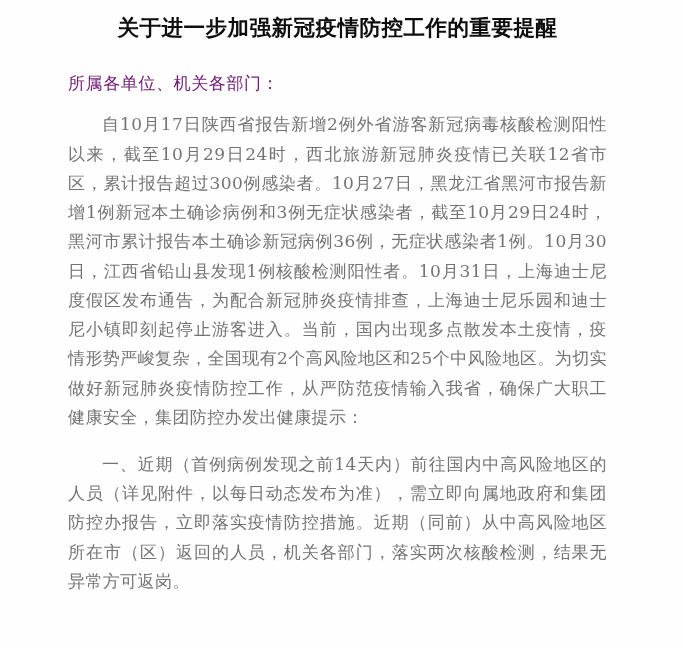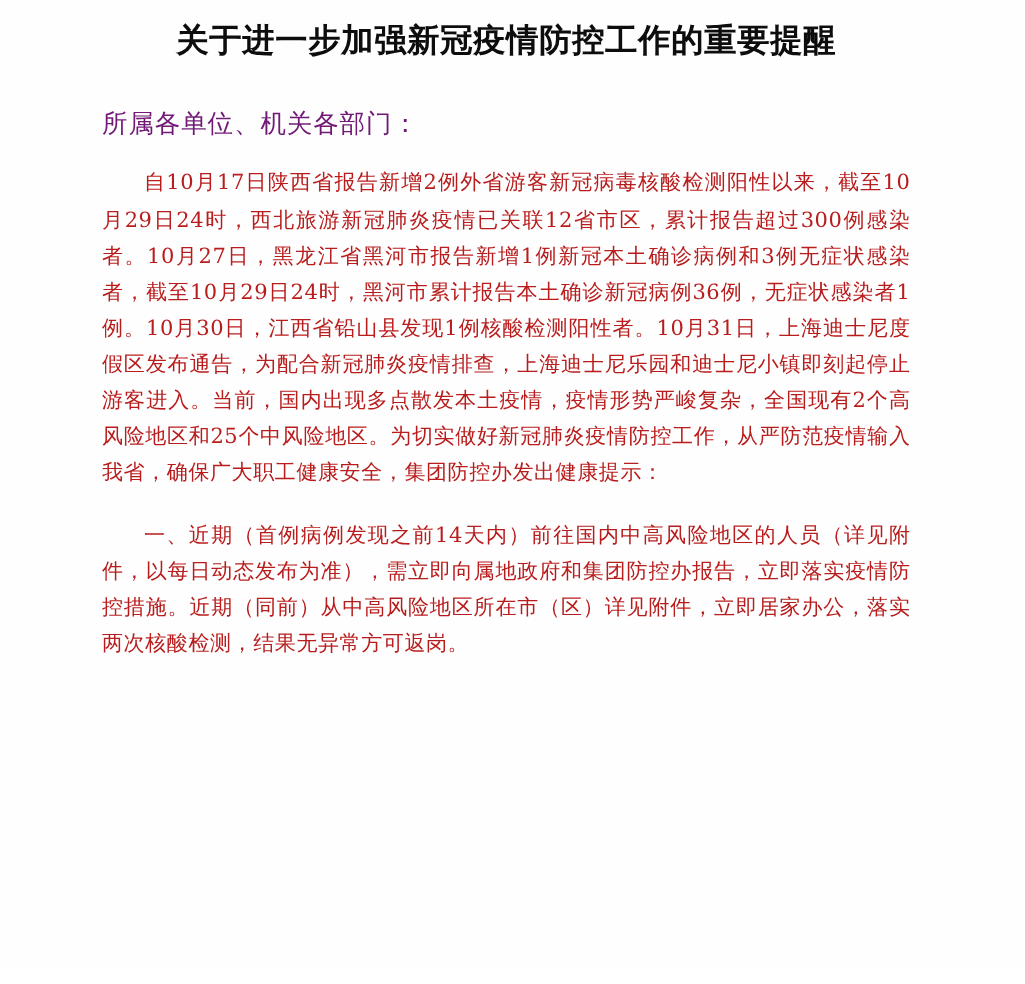--- a/index.html
+++ b/index.html
@@ -34,27 +34,27 @@
   }
   .salutation {
     margin: 26px 0 0 0;
     font-size: 17px;
     line-height: 1.6;
     letter-spacing: 0.6px;
     color: #701a75;
   }
   .body-para {
     margin: 13px 0 0 0;
-    font-size: 14px;
+    font-size: 17px;
     line-height: 1.72;
     letter-spacing: 0.4px;
     text-align: justify;
     text-justify: inter-ideograph;
     text-indent: 2em;
-    color: #b91c1c;
+    color: #737373;
   }
   .body-para.section {
     margin-top: 18px;
   }
   .page::after {
     content: "";
     position: absolute;
     left: 0;
     right: 0;
     bottom: 0;
@@ -66,15 +66,15 @@
 <body>
 
 <div class="page">
 
   <h1 class="doc-title">关于进一步加强新冠疫情防控工作的重要提醒</h1>
 
   <p class="salutation">所属各单位、机关各部门：</p>
 
   <p class="body-para">自10月17日陕西省报告新增2例外省游客新冠病毒核酸检测阳性以来，截至10月29日24时，西北旅游新冠肺炎疫情已关联12省市区，累计报告超过300例感染者。10月27日，黑龙江省黑河市报告新增1例新冠本土确诊病例和3例无症状感染者，截至10月29日24时，黑河市累计报告本土确诊新冠病例36例，无症状感染者1例。10月30日，江西省铅山县发现1例核酸检测阳性者。10月31日，上海迪士尼度假区发布通告，为配合新冠肺炎疫情排查，上海迪士尼乐园和迪士尼小镇即刻起停止游客进入。当前，国内出现多点散发本土疫情，疫情形势严峻复杂，全国现有2个高风险地区和25个中风险地区。为切实做好新冠肺炎疫情防控工作，从严防范疫情输入我省，确保广大职工健康安全，集团防控办发出健康提示：</p>
 
-  <p class="body-para section">一、近期（首例病例发现之前14天内）前往国内中高风险地区的人员（详见附件，以每日动态发布为准），需立即向属地政府和集团防控办报告，立即落实疫情防控措施。近期（同前）从中高风险地区所在市（区）详见附件，立即居家办公，落实两次核酸检测，结果无异常方可返岗。</p>
+  <p class="body-para section">一、近期（首例病例发现之前14天内）前往国内中高风险地区的人员（详见附件，以每日动态发布为准），需立即向属地政府和集团防控办报告，立即落实疫情防控措施。近期（同前）从中高风险地区所在市（区）返回的人员，机关各部门，落实两次核酸检测，结果无异常方可返岗。</p>
 
 </div>
 
 </body></html>

